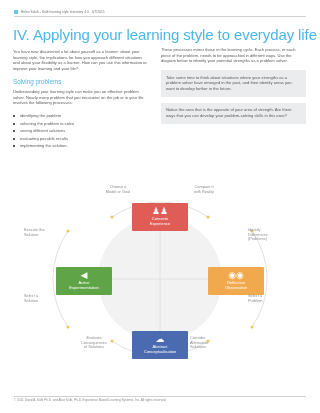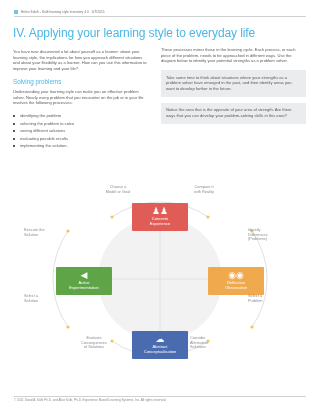--- a/index.html
+++ b/index.html
@@ -18,21 +18,21 @@
     position:absolute;left:14px;top:6px;width:292px;height:11px;
     display:flex;align-items:center;gap:3px;
   }
   .hdr-sq{width:4px;height:4px;background:#6ec6e8;flex:0 0 auto;}
   .hdr-txt{font-size:3.2px;color:#6f7072;white-space:nowrap;letter-spacing:.05px;}
   .hdr-rule{position:absolute;left:14px;top:16px;width:292px;height:.6px;background:#cfd1d3;}
 
   
   .title{
     position:absolute;left:13px;top:26px;
-    font-size:12px;color:#4cb7e5;font-weight:400;letter-spacing:-.1px;
+    font-size:15px;color:#4cb7e5;font-weight:400;letter-spacing:-.1px;
     white-space:nowrap;
   }
 
   
   .col-left{position:absolute;left:13px;top:49px;width:137px;}
   .col-right{position:absolute;left:161px;top:47px;width:145px;}
 
   .body-p{
     font-size:4.1px;line-height:5.7px;color:#58595b;margin:0 0 6px 0;
     text-align:left;

